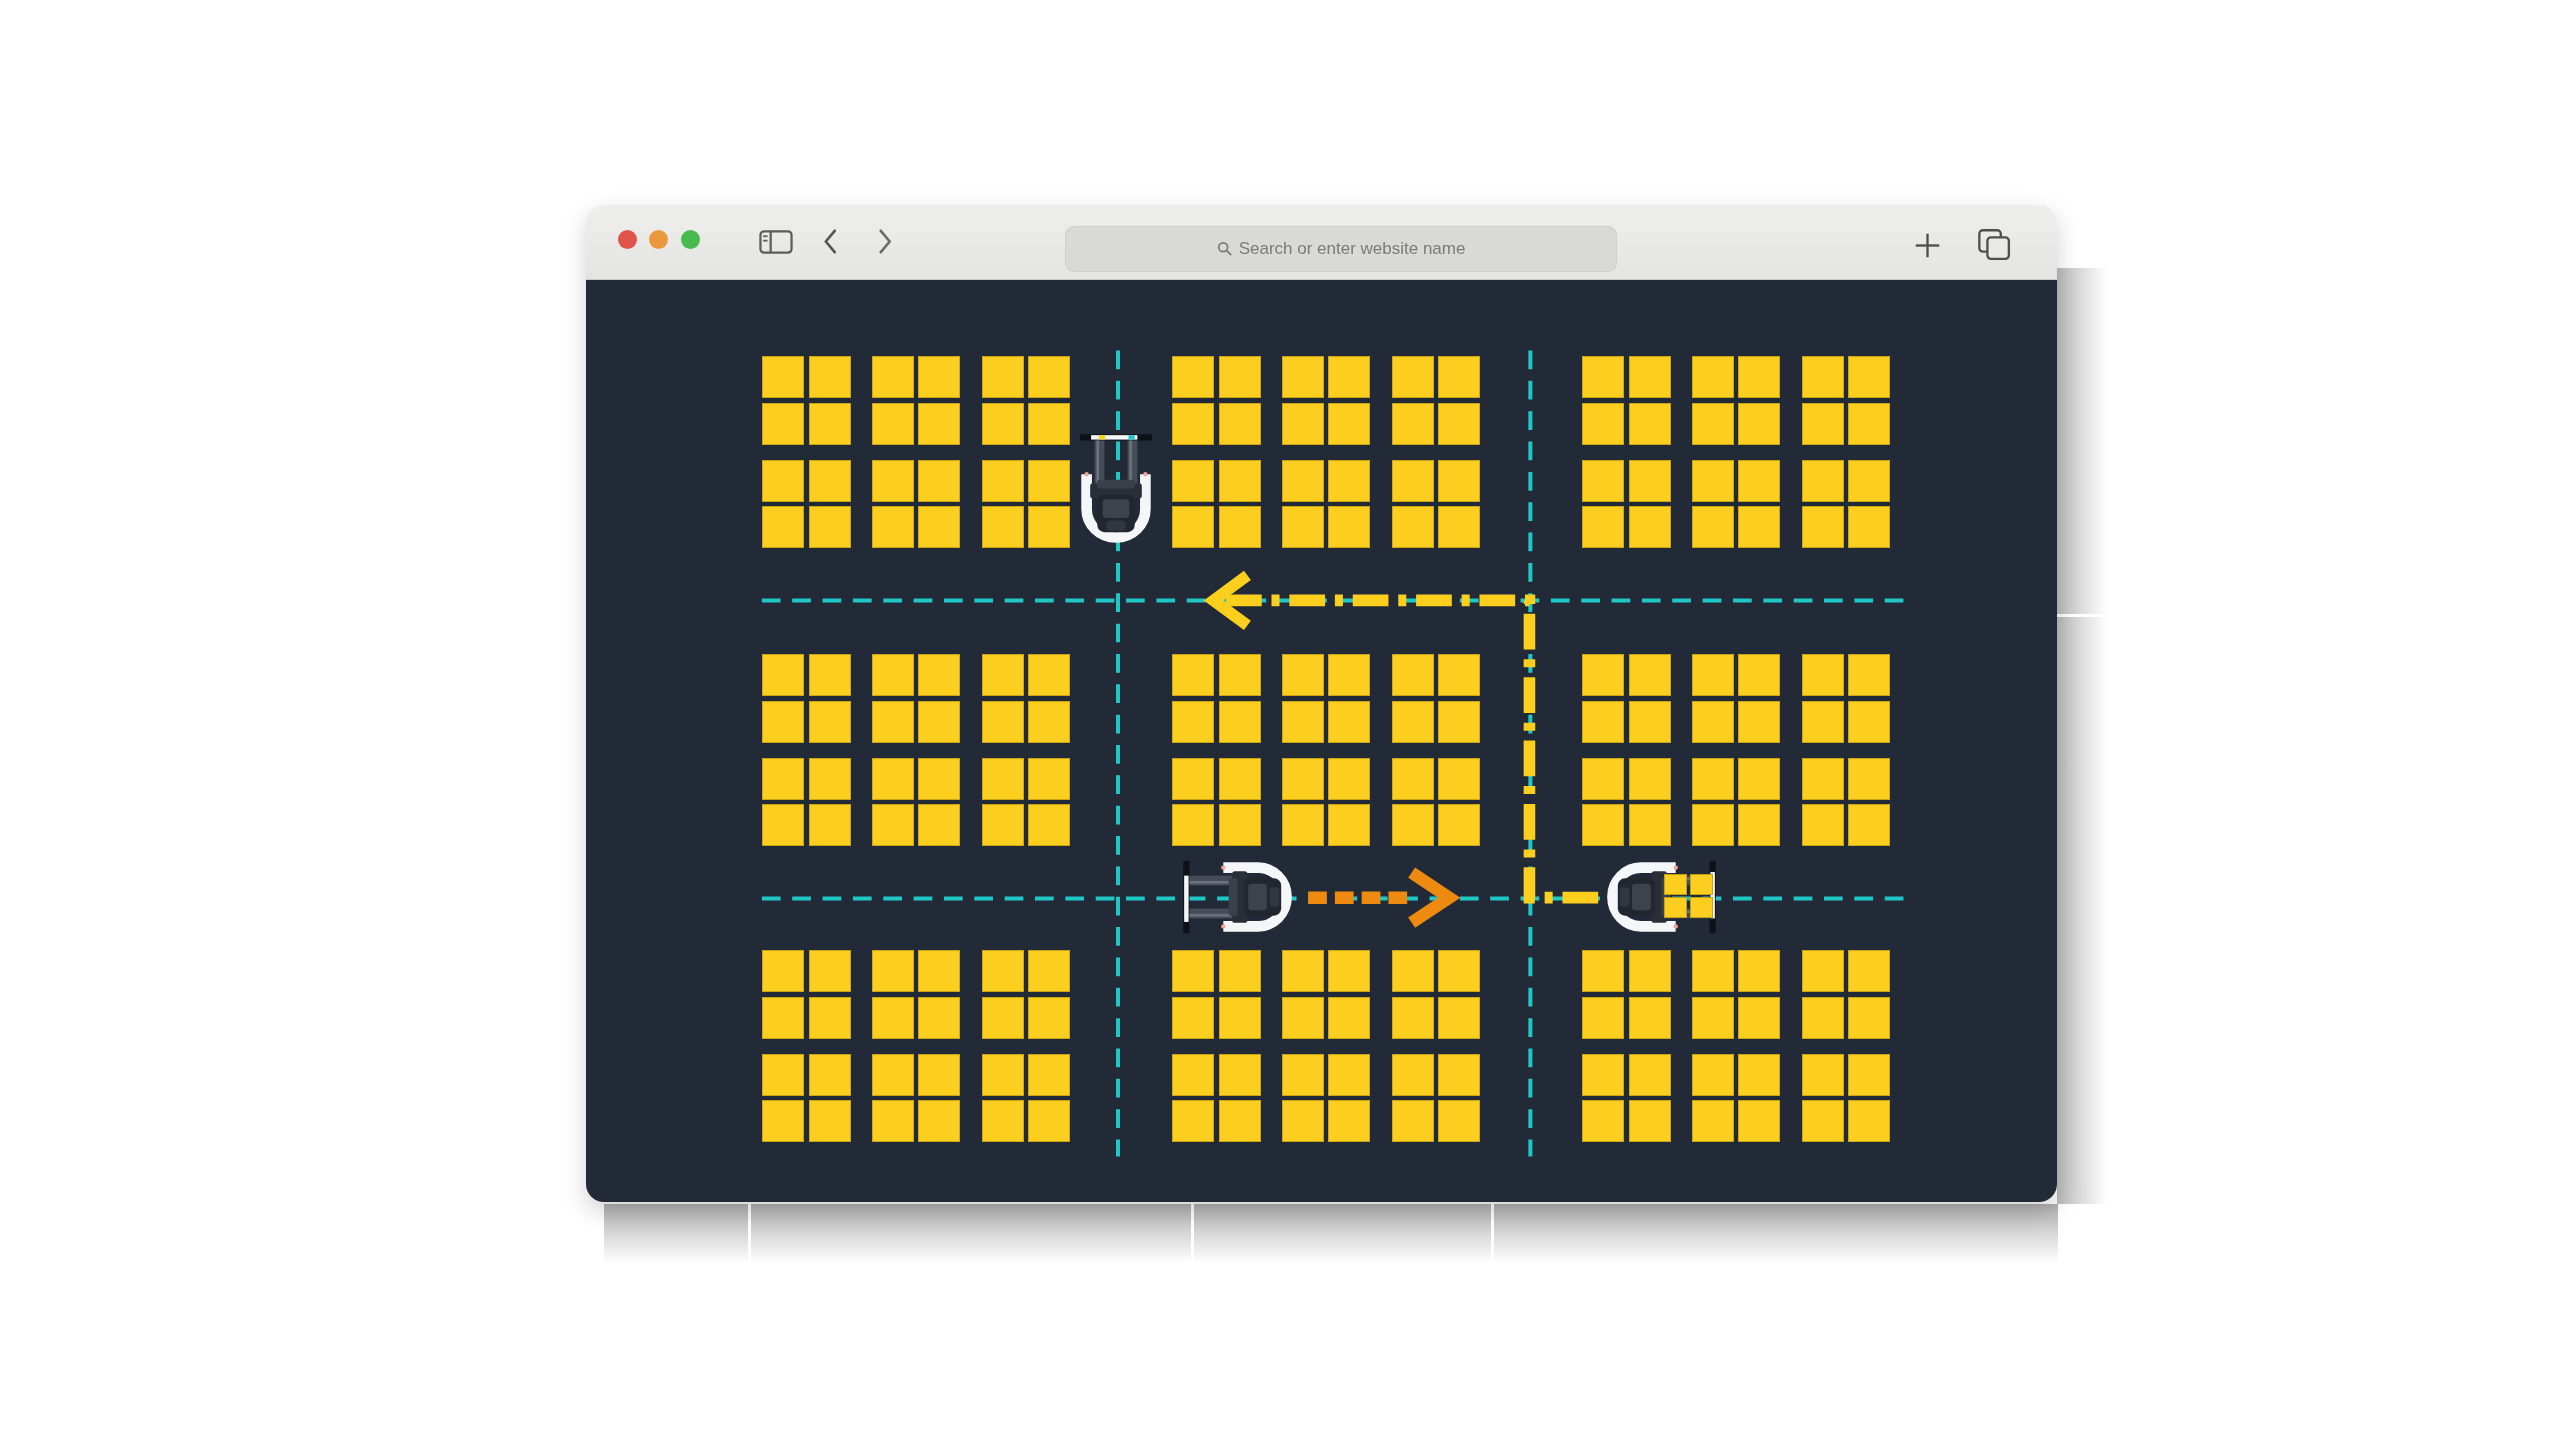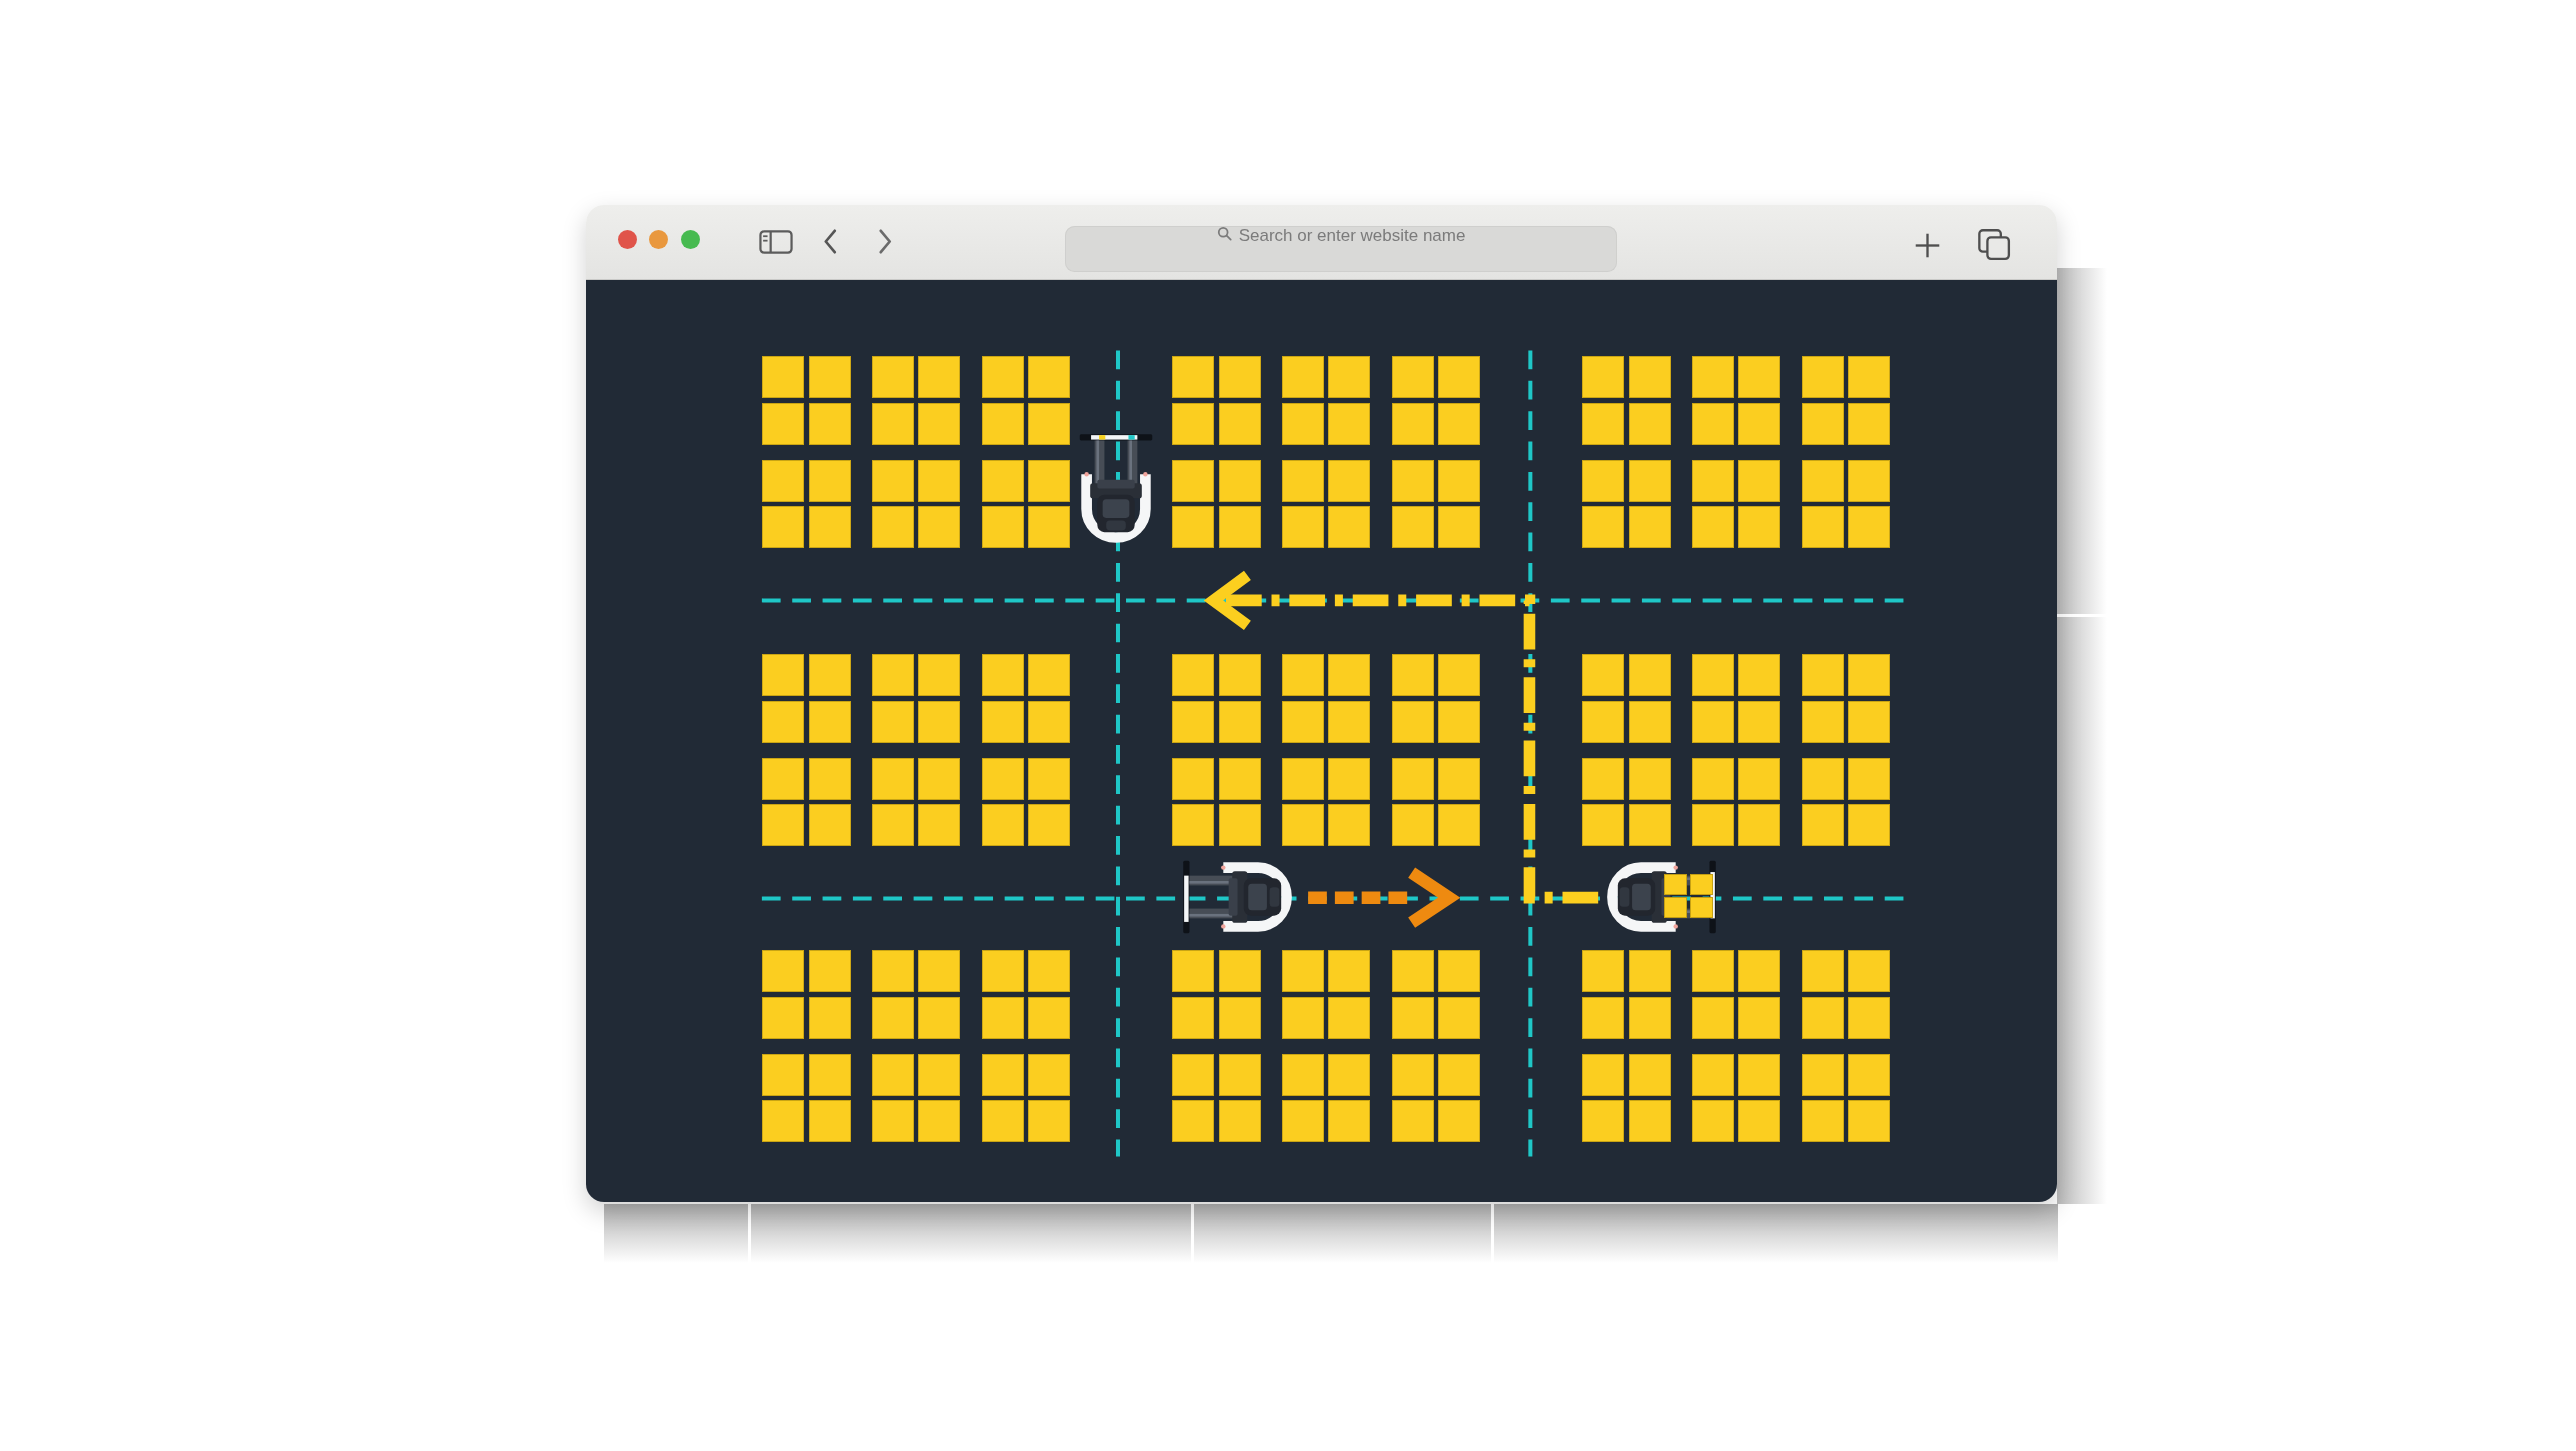--- a/index.html
+++ b/index.html
@@ -18,21 +18,21 @@
   
   .window{position:absolute;left:586px;top:205px;width:1471px;height:997px;border-radius:18px;
           box-shadow:0 9px 25px rgba(0,0,0,.18);}
   .titlebar{position:absolute;left:0;top:0;width:100%;height:74px;
             background:linear-gradient(#eeeeec,#e4e4e2);
             border-bottom:0.9px solid #c9c9c7;border-radius:18px 18px 0 0;}
   .traffic{position:absolute;top:25px;width:19px;height:19px;border-radius:50%;}
   .tb-icon{position:absolute;color:#5c5c5c;}
   .addressbar{position:absolute;left:479px;top:20.5px;width:552px;height:46px;border-radius:9.8px;
               background:#d9d9d7;box-shadow:inset 0 0 0 0.9px #cfcfcd;
-              display:flex;justify-content:center;gap:7.1px;
+              display:flex;align-items:center;justify-content:center;gap:7.1px;
               color:#7b7b7b;font-size:17px;}
   .canvas{position:absolute;left:0;top:75px;width:1471px;height:922px;background:#212A36;
           border-radius:0 0 18px 18px;overflow:hidden;}
 
   
   .block{position:absolute;width:308px;height:192px;display:flex;flex-direction:column;justify-content:space-between;}
   .block-row{display:flex;justify-content:space-between;}
   .cluster{display:grid;grid-template-columns:42px 42px;grid-template-rows:42px 42px;gap:4.5px;}
   .pallet{background:#FBCE20;box-shadow:inset 0 0 0 0.9px rgba(110,85,0,.35);}
   .route-layer{position:absolute;left:0;top:0;width:1471px;height:922px;}

